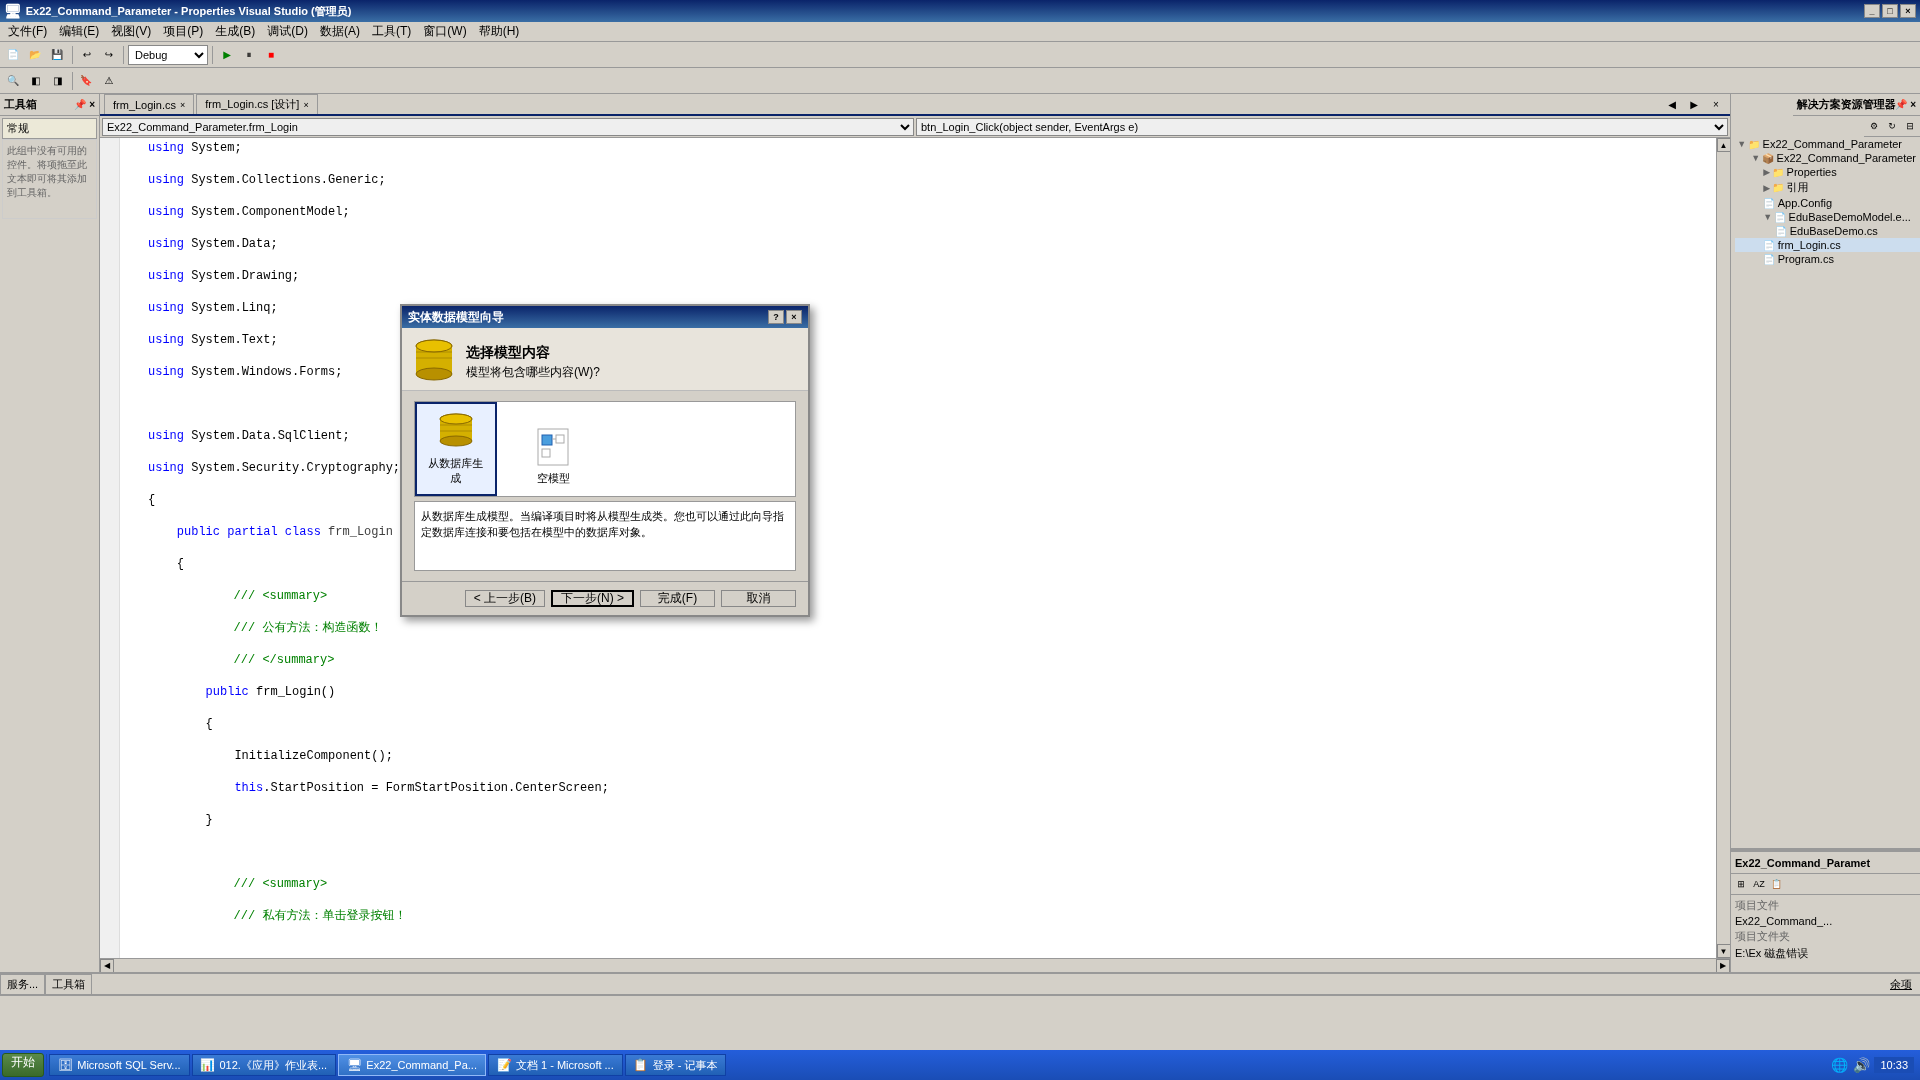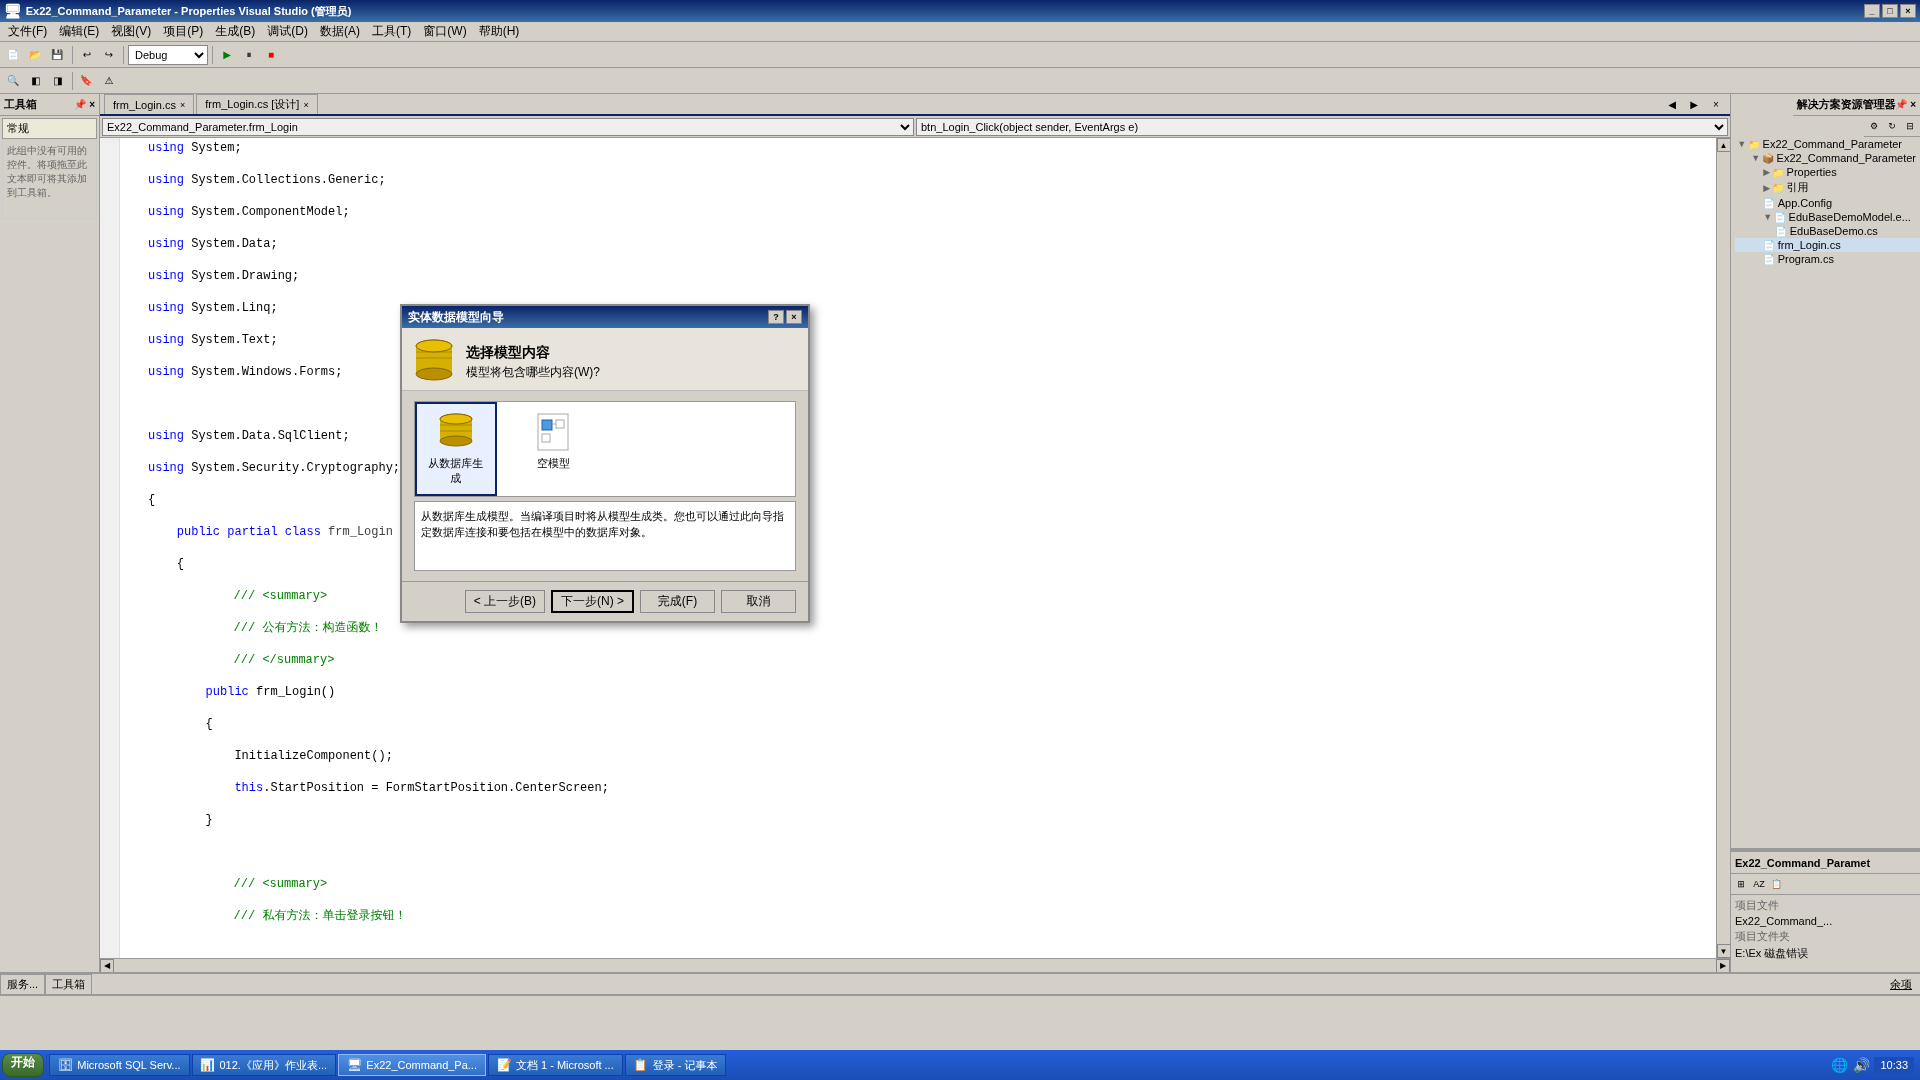--- a/index.html
+++ b/index.html
@@ -261,25 +261,25 @@
       position: absolute;
       bottom: 0;
       left: 0;
       right: 0;
     }
     .start-btn {
       height: 24px;
       background: linear-gradient(to bottom, #5a8a4a, #3a6a2a);
       border: 1px solid #2a5a1a;
       color: white;
-      font-weight: bold;
+      font-weight: normal;
       padding: 0 8px;
       font-size: 12px;
       cursor: pointer;
-      border-radius: 8px;
+      border-radius: 3px;
     }
     .taskbar-item {
       height: 22px;
       background: linear-gradient(to bottom, #3a7ad5, #2060b5);
       border: 1px solid #1040a5;
       color: white;
       padding: 0 8px;
       font-size: 11px;
       cursor: pointer;
       display: flex;
@@ -344,20 +344,21 @@
       cursor: pointer;
       color: #000;
     }
     .dialog-body { padding: 10px 12px; }
     .dialog-icon-row {
       display: flex;
       gap: 16px;
       margin-bottom: 4px;
       border: 1px solid #999;
       background: white;
+      align-items: flex-end;
     }
     .dialog-choice {
       flex: 1;
       padding: 8px;
       display: flex;
       flex-direction: column;
       align-items: center;
       gap: 4px;
       cursor: pointer;
       border: 2px solid transparent;
@@ -388,21 +389,21 @@
     }
     .dialog-footer {
       display: flex;
       justify-content: flex-end;
       gap: 6px;
       padding: 8px 12px;
       border-top: 1px solid #999;
     }
     .dialog-btn {
       min-width: 75px;
-      height: 23px;
+      height: 17px;
       background: #d4d0c8;
       border: 1px solid #888;
       font-size: 12px;
       cursor: pointer;
       display: flex;
       align-items: center;
       justify-content: center;
       padding: 0 8px;
     }
     .dialog-btn.default {

